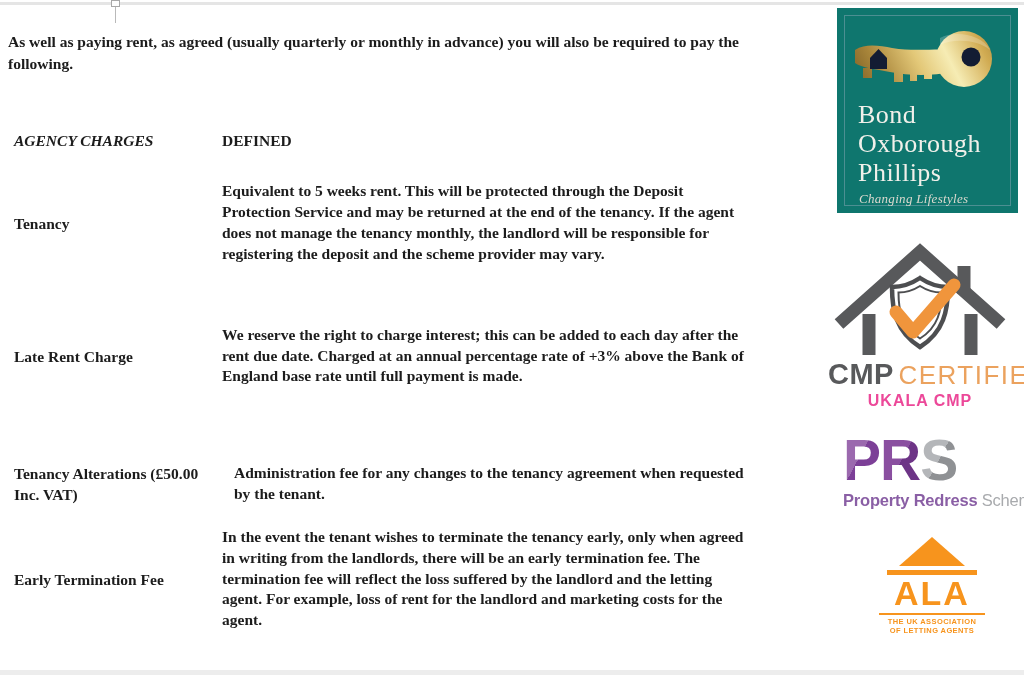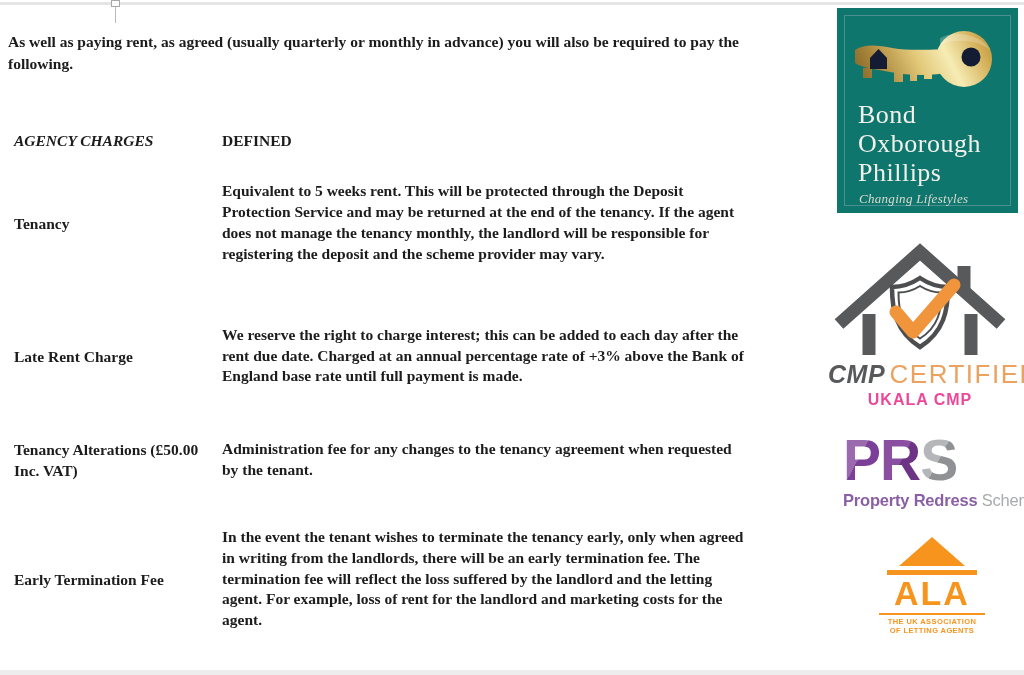--- a/index.html
+++ b/index.html
@@ -19,36 +19,36 @@
   
   .intro { position:absolute; left:8px; top:31px; width:742px;
            font-size:15.5px; line-height:21.5px; font-weight:bold; }
   .thead { position:absolute; left:14px; top:132px; font-weight:bold; font-size:15.5px; }
   .thead .col1 { display:inline-block; width:208px;font-style:italic; }
   .row { position:absolute; left:14px; width:744px; display:flex; align-items:center; }
   .row .charge { width:208px; flex:0 0 208px; font-weight:bold; font-size:15.5px; line-height:21px; padding-right:12px; }
   .row .definition { width:524px; font-weight:bold; font-size:15.5px; line-height:20.8px; }
   .row-1 { top:166px; height:114px; }
   .row-2 { top:310px; height:92px; }
-  .row-3 { top:432px; height:56px; }
+  .row-3 { top:456px; height:56px;gap:12px; }
   .row-4 { top:520px; height:118px; }
 
   
   .bond { position:absolute; left:837px; top:8px; width:181px; height:205px; background:#0f766e; }
   .bond-frame { position:absolute; inset:7px; border:1px solid rgba(175,185,205,0.38); }
   .bond-key { position:absolute; left:13px; top:12px; }
   .bond-name { position:absolute; left:21px; top:92px; color:#f1f0ea;
                font-size:26px; line-height:29px; font-weight:normal; letter-spacing:0.5px; }
   .bond-tagline { position:absolute; left:22px; top:183px; color:#dcdacf;
                   font-style:italic; font-size:13px; letter-spacing:0.3px; }
 
   
   .cmp { position:absolute; left:828px; top:242px; width:184px; text-align:center; font-family:"Liberation Sans", sans-serif; }
   .cmp-wordline { margin-top:1px; line-height:26px; white-space:nowrap; }
-  .cmp-word-cmp { font-size:25px; font-weight:800; color:#58595b; letter-spacing:0.5px;font-style:italic; }
+  .cmp-word-cmp { font-size:29px; font-weight:800; color:#58595b; letter-spacing:0.5px; }
   .cmp-word-cert { font-size:26px; font-weight:400; color:#eba25e; letter-spacing:1.5px; }
   .cmp-sub { font-size:16px; font-weight:800; color:#ec4899; letter-spacing:1px; line-height:17px; }
 
   
   .prs { position:absolute; left:843px; top:433px; width:150px; font-family:"Liberation Sans", sans-serif; }
   .prs-letters { line-height:1; white-space:nowrap; }
   .prs-letter { display:inline-block; font-size:57px; line-height:55px; font-weight:800;
                 letter-spacing:-1px; -webkit-background-clip:text; background-clip:text; color:transparent; }
   .prs-p { background-image:linear-gradient(118deg,#9b69ae 44%,#7c3f97 44%); }
   .prs-r { background-image:linear-gradient(118deg,#8a4fa0 52%,#6d3486 52%); }

